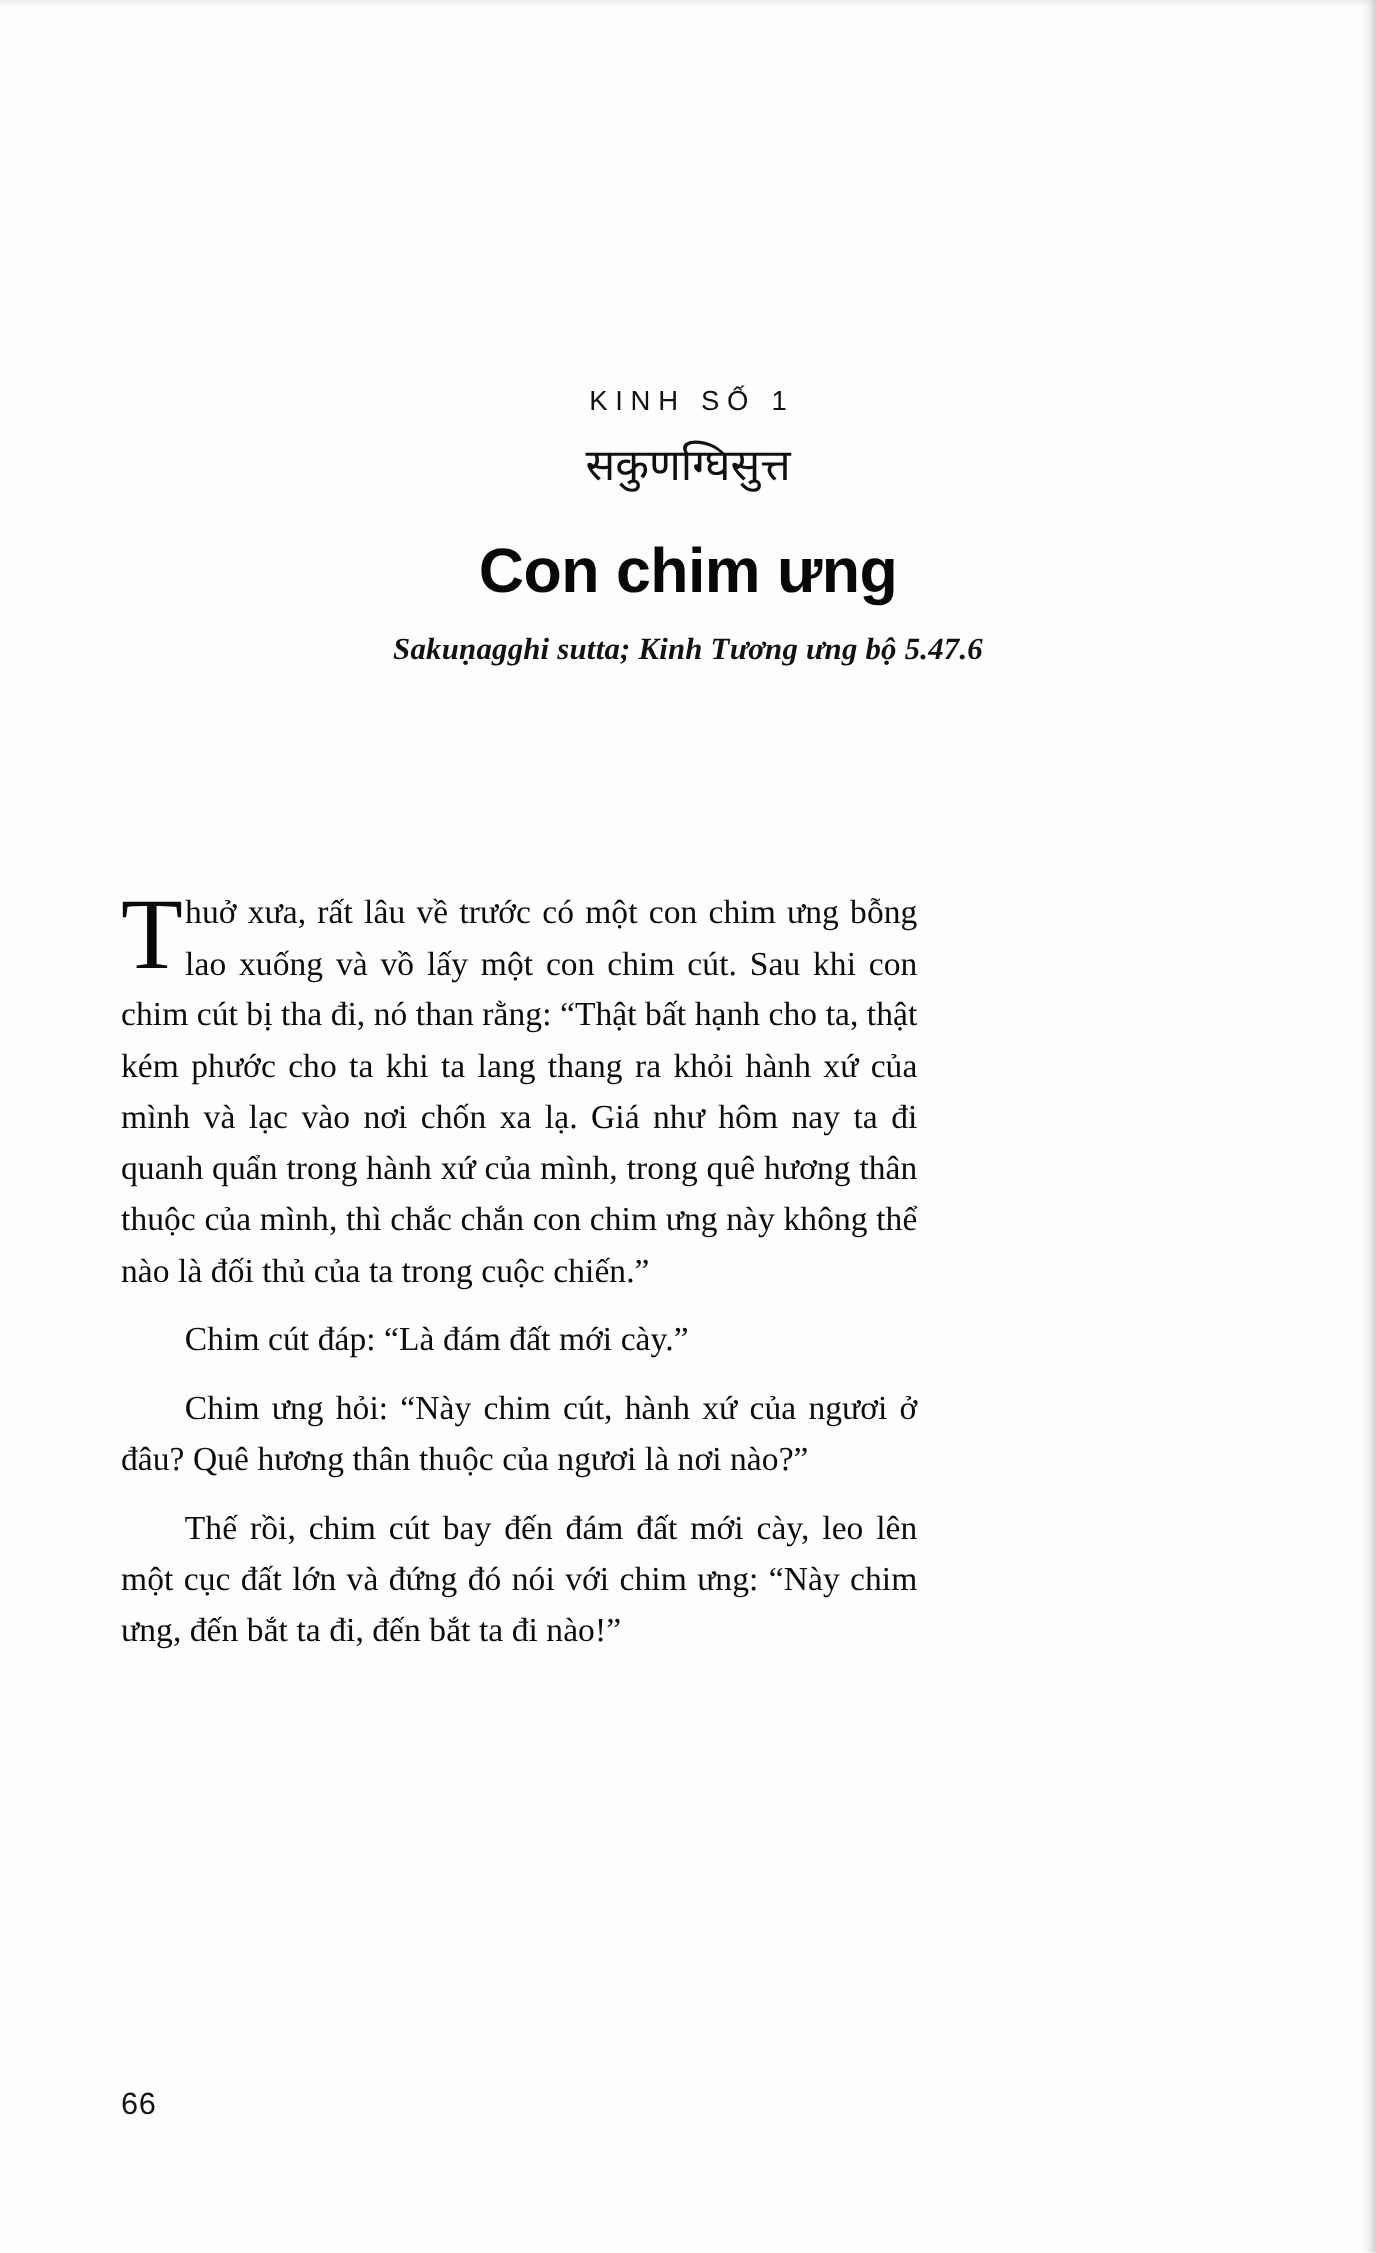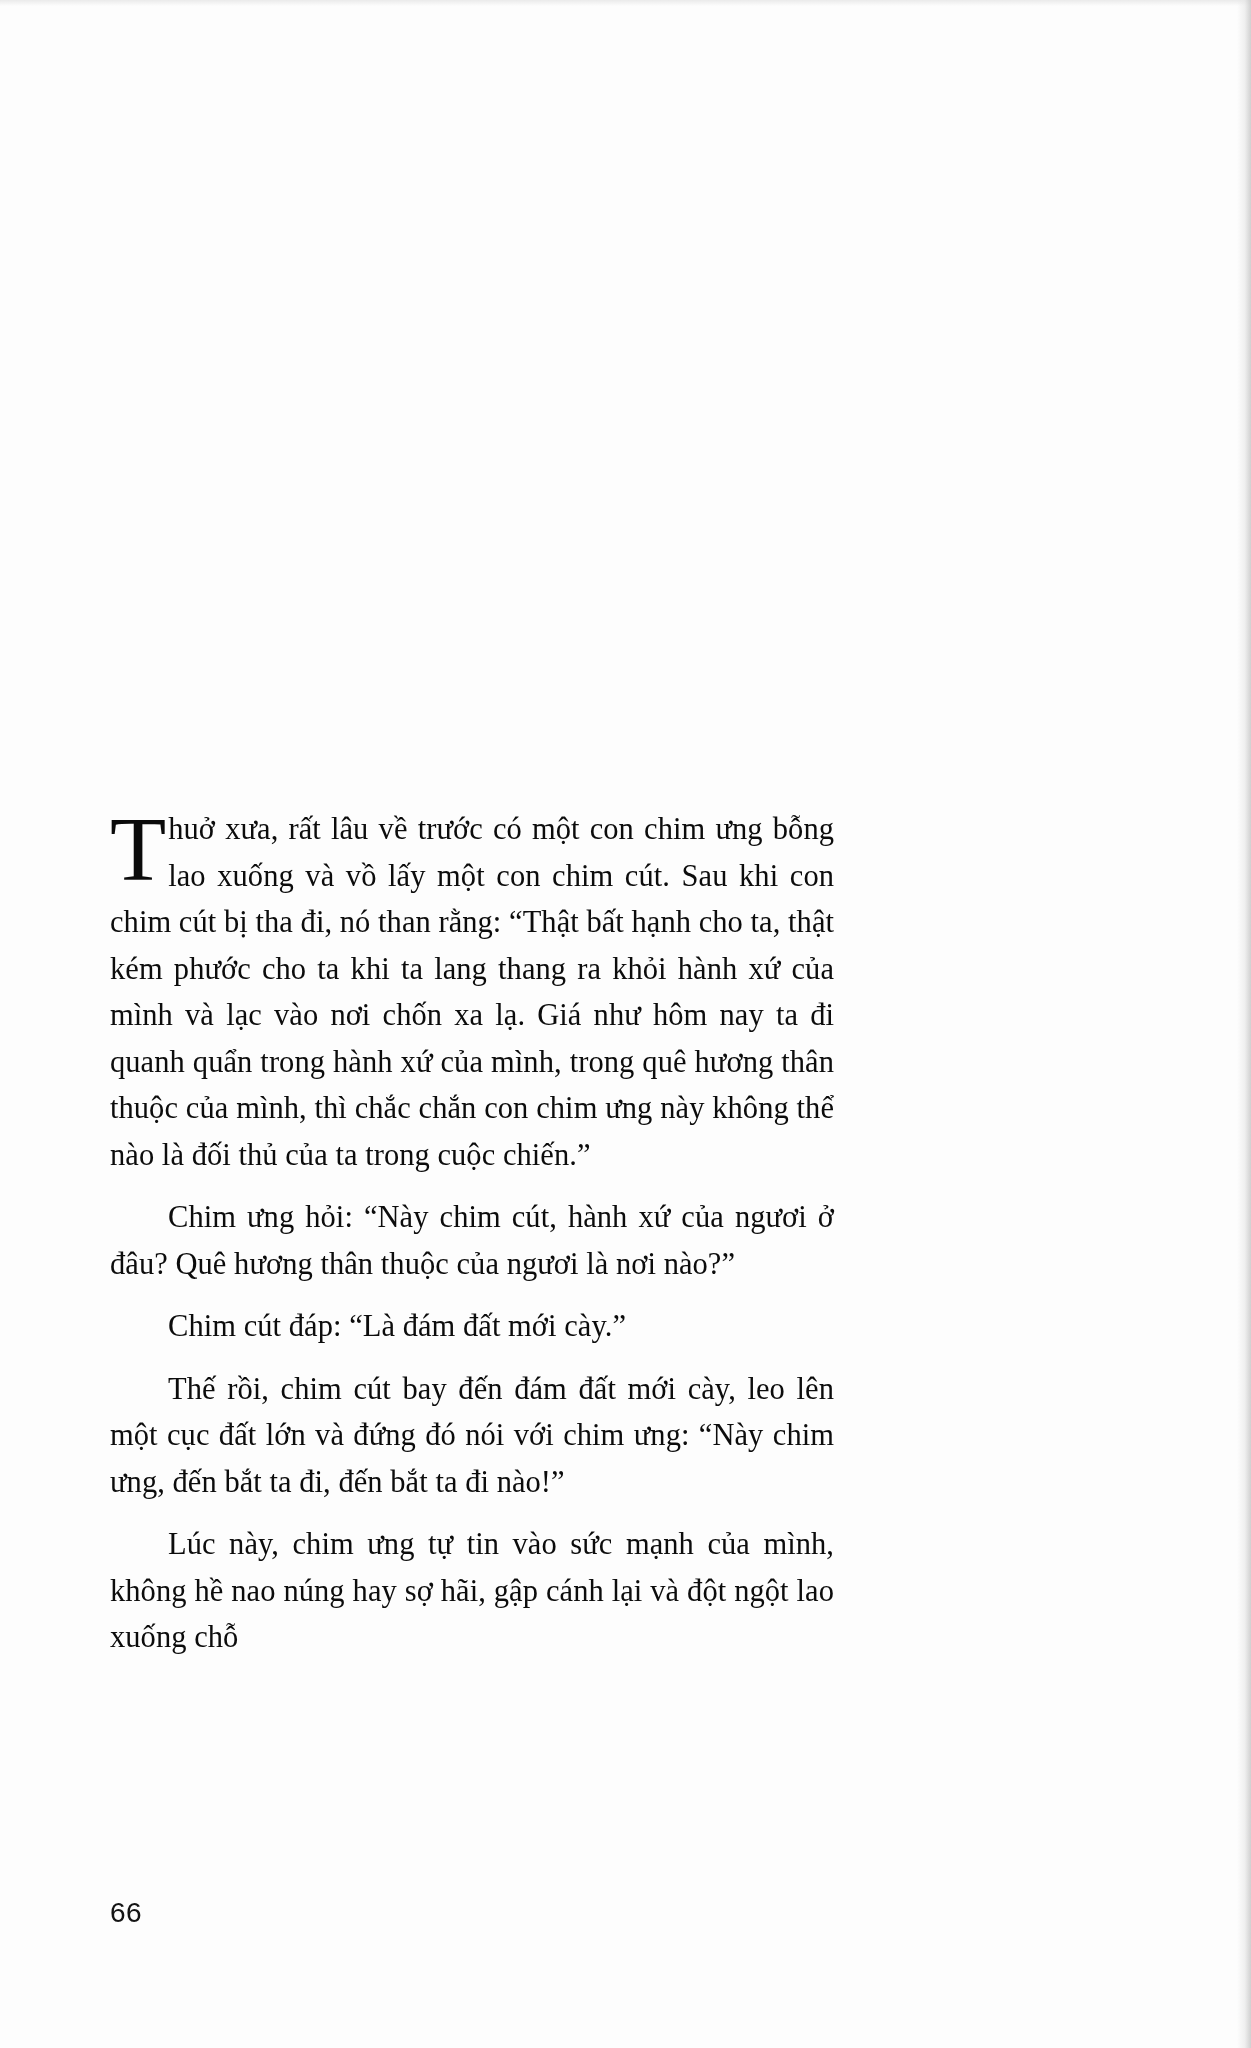--- a/index.html
+++ b/index.html
@@ -137,41 +137,44 @@
   }
 </style>
 </head>
 <body>
 
 <div id="page">
 
   <div class="scan-edge-top"></div>
   <div class="scan-edge-right"></div>
 
+  <div class="header">
+    <div class="kicker">KINH SỐ 1</div>
+    <div class="pali-script">सकुणग्घिसुत्त</div>
+    <h1 class="chapter-title">Con chim ưng</h1>
+    <div class="source-line">Sakuṇagghi sutta; Kinh Tương ưng bộ 5.47.6</div>
+  </div>
 
   <div class="body-col">
 
     <p class="dropcap-para">
       <span class="dropcap">T</span><span>huở xưa, rất lâu về trước có một con chim ưng bỗng lao xuống và vồ lấy một con chim cút. Sau khi con chim cút bị tha đi, nó than rằng: “Thật bất hạnh cho ta, thật kém phước cho ta khi ta lang thang ra khỏi hành xứ của mình và lạc vào nơi chốn xa lạ. Giá như hôm nay ta đi quanh quẩn trong hành xứ của mình, trong quê hương thân thuộc của mình, thì chắc chắn con chim ưng này không thể nào là đối thủ của ta trong cuộc chiến.”</span>
     </p>
 
     <p class="indent">
-      <span>Chim ưng hỏi: “Này chim cút, hành xứ của ngươi ở đâu? Quê hương thân thuộc của ngươi là nơi nào?”</span>
+      <span>Chim cút đáp: “Là đám đất mới cày.”</span>
     </p>
 
     <p class="indent">
-      <span>Chim cút đáp: “Là đám đất mới cày.”</span>
+      <span>Chim ưng hỏi: “Này chim cút, hành xứ của ngươi ở đâu? Quê hương thân thuộc của ngươi là nơi nào?”</span>
     </p>
 
 
     <p class="indent">
       <span>Thế rồi, chim cút bay đến đám đất mới cày, leo lên một cục đất lớn và đứng đó nói với chim ưng: “Này chim ưng, đến bắt ta đi, đến bắt ta đi nào!”</span>
     </p>
 
-    <p class="indent">
-      <span>Lúc này, chim ưng tự tin vào sức mạnh của mình, không hề nao núng hay sợ hãi, gập cánh lại và đột ngột lao xuống chỗ</span>
-    </p>
 
   </div>
 
   <div class="folio">66</div>
 
 </div>
 
 </body></html>

